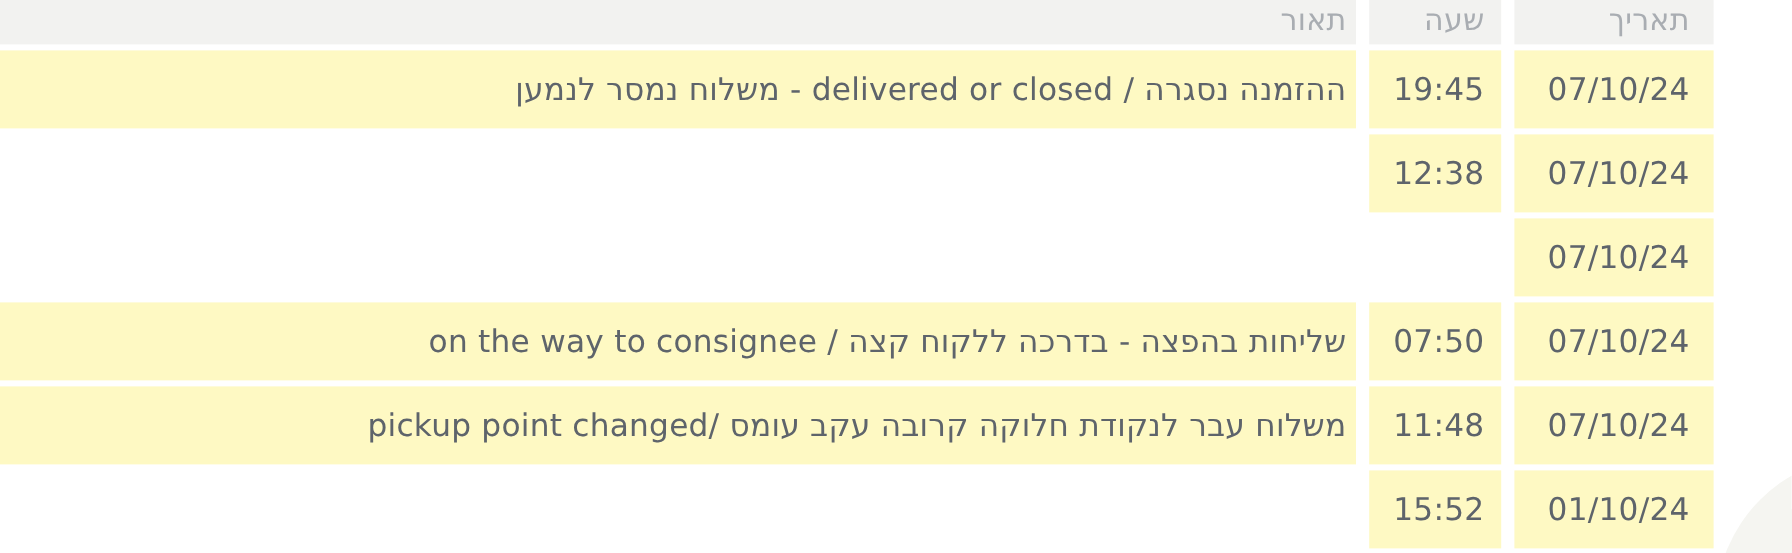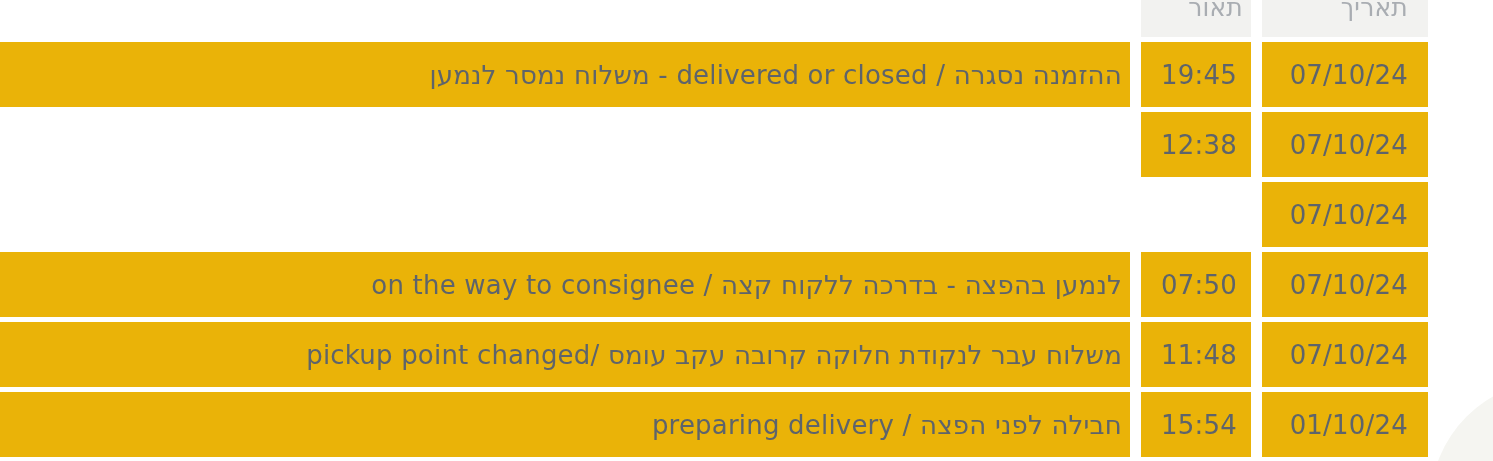--- a/index.html
+++ b/index.html
@@ -29,56 +29,59 @@
   }
   .row {
     display: grid;
     grid-template-columns: 166px 110px 1130px; 
     column-gap: 11px;
     margin-bottom: 5px;
     height: 65px;
   }
   .row.header { height: 37px; }
   .cell {
-    background: #eab308;
+    background: #fef9c3;
     display: flex;
     align-items: center;
     justify-content: flex-start; 
     color: #5e646b;
     font-size: 26px;
     letter-spacing: 0.2px;
     white-space: nowrap;
     overflow: hidden;
   }
   .cell.date { padding-right: 20px; }
   .cell.time { padding-right: 14px; }
   .cell.desc { padding-right: 8px; }
 
   .header .cell {
     background: #f2f2f0;
     color: #a9adb2;
     font-size: 25px;
-    align-items: flex-start;
+    align-items: flex-end;
   }
   
   .header .cell span {
     display: block;
     line-height: 28px;
     transform: translateY(-6px);
   }
 </style>
 </head>
 <body>
 
 <div class="bg-circle"></div>
 
 <div class="track-table">
   <div class="row header">
     <div class="cell date">
       <span>תאריך</span>
+    </div>
+    <div class="cell time">
+      <span>שעה</span>
     </div>
     <div class="cell desc">
       <span>תאור</span>
     </div>
   </div>
   <div id="rows">
   <div class="row">
     <div class="cell date">07/10/24</div>
     <div class="cell time">19:45</div>
     <div class="cell desc">ההזמנה נסגרה / delivered or closed - משלוח נמסר לנמען</div>
@@ -89,28 +92,27 @@
     <div class="cell time">12:38</div>
   </div>
 
   <div class="row">
     <div class="cell date">07/10/24</div>
   </div>
 
   <div class="row">
     <div class="cell date">07/10/24</div>
     <div class="cell time">07:50</div>
-    <div class="cell desc">לנמען בהפצה - בדרכה ללקוח קצה / on the way to consignee</div>
+    <div class="cell desc">שליחות בהפצה - בדרכה ללקוח קצה / on the way to consignee</div>
   </div>
 
   <div class="row">
     <div class="cell date">07/10/24</div>
     <div class="cell time">11:48</div>
     <div class="cell desc">משלוח עבר לנקודת חלוקה קרובה עקב עומס /pickup point changed</div>
   </div>
 
   <div class="row">
     <div class="cell date">01/10/24</div>
-    <div class="cell time">15:54</div>
-    <div class="cell desc">חבילה לפני הפצה / preparing delivery</div>
+    <div class="cell time">15:52</div>
   </div>
 </div>
 </div>
 
 </body></html>

